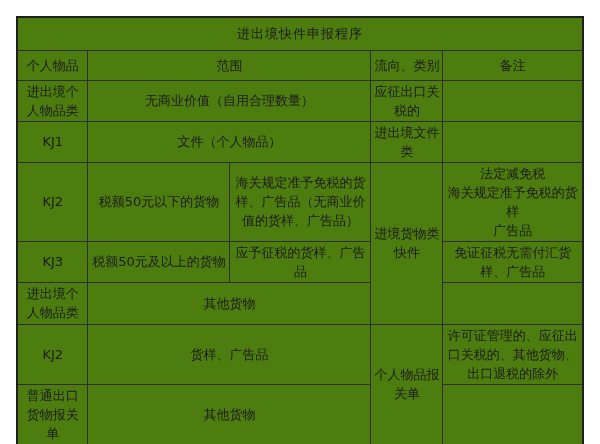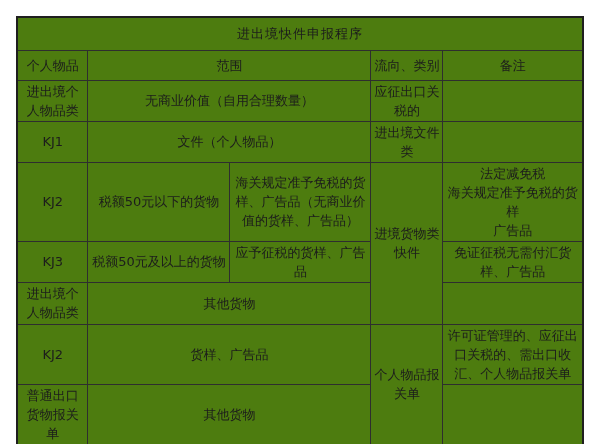--- a/index.html
+++ b/index.html
@@ -103,21 +103,21 @@
     <tr style="height:42px">
       <td>进出境个人物品类</td>
       <td colspan="2">其他货物</td>
       <td></td>
     </tr>
 
     <tr style="height:57px">
       <td>KJ2</td>
       <td colspan="2">货样、广告品</td>
       <td rowspan="2">个人物品报关单</td>
-      <td>许可证管理的、应征出口关税的、需出口收汇、个人物品报关单</td>
+      <td>许可证管理的、应征出口关税的、其他货物、出口退税的除外</td>
     </tr>
 
     <tr style="height:43px">
       <td>普通出口货物报关单</td>
       <td colspan="2">其他货物</td>
       <td></td>
     </tr>
   </tbody>
     </table>
 </div>

